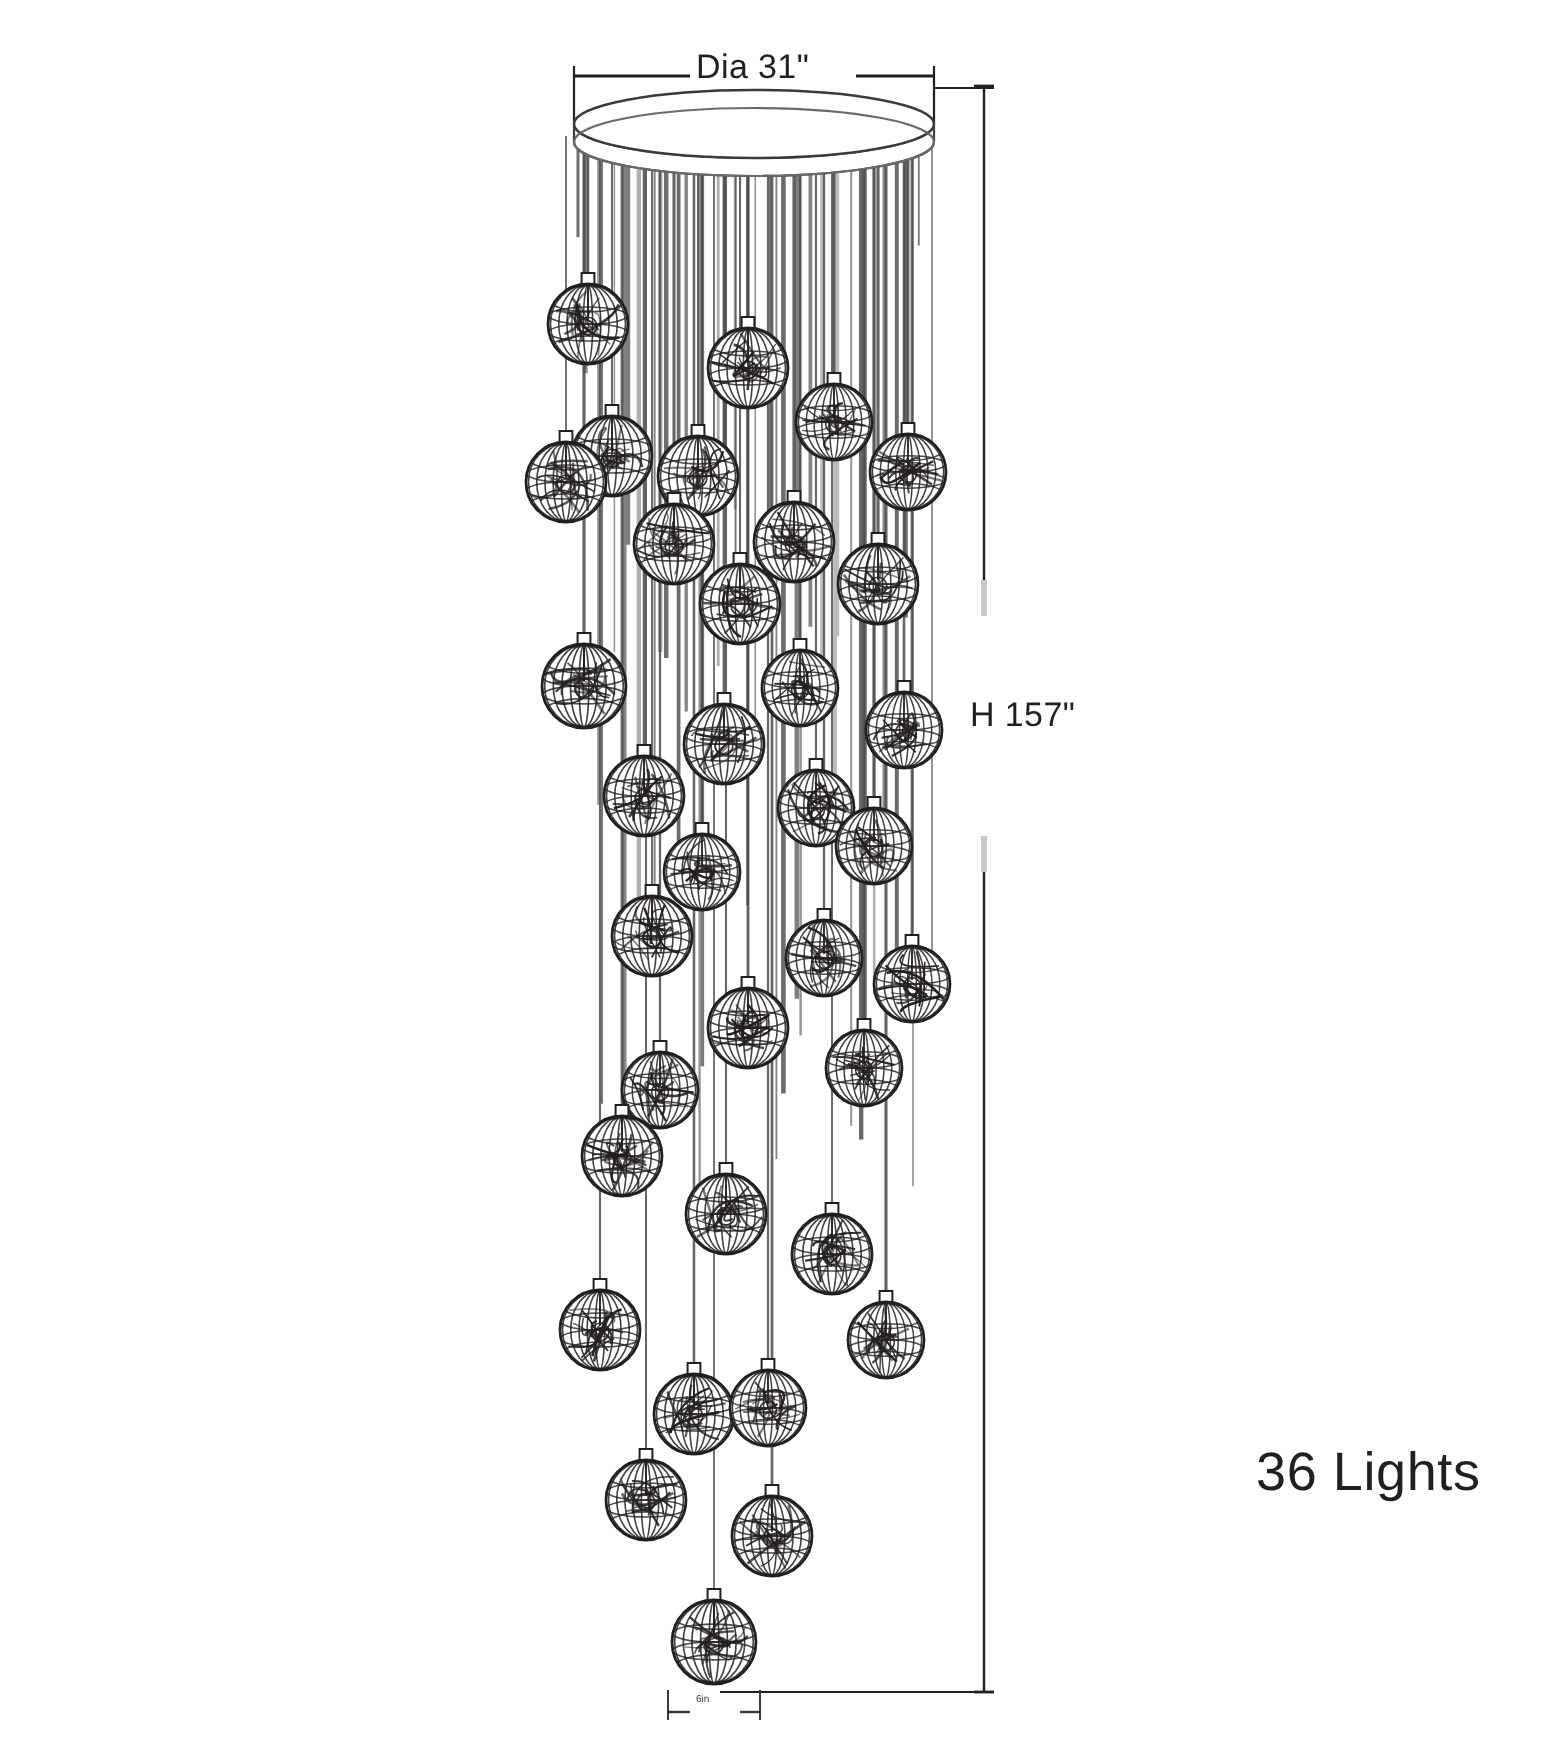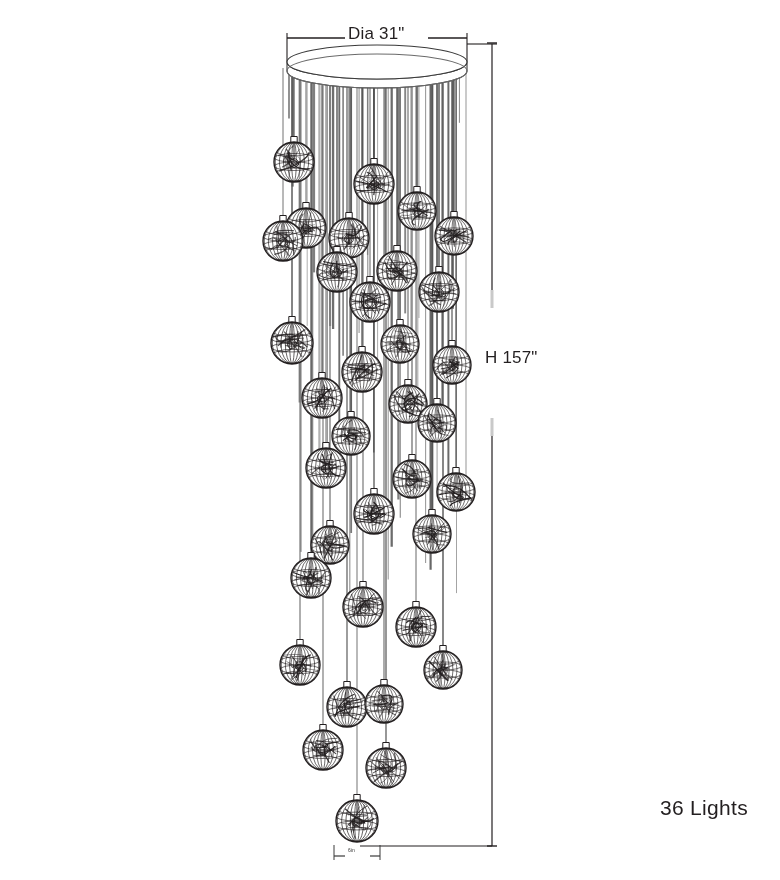--- a/index.html
+++ b/index.html
@@ -41,26 +41,25 @@
     font-size: 17px;
   }
   #height-label {
     left: 485px;
     top: 348px;
     font-size: 17px;
   }
   #lights-label {
     position: absolute;
     left: 628px;
-    top: 796px;
-    font-size: 21px;
+    top: 721px;
+    font-size: 27px;
     color: #231f20;
     white-space: nowrap;
     letter-spacing: .3px;
-    margin-left: 32px;
   }
   #sphere-dia-label {
     position: absolute;
     left: 348px;
     top: 847px;
     font-size: 5px;
     color: #3a3a3a;
     white-space: nowrap;
     letter-spacing: 0;
     font-family: "Liberation Sans", sans-serif;

